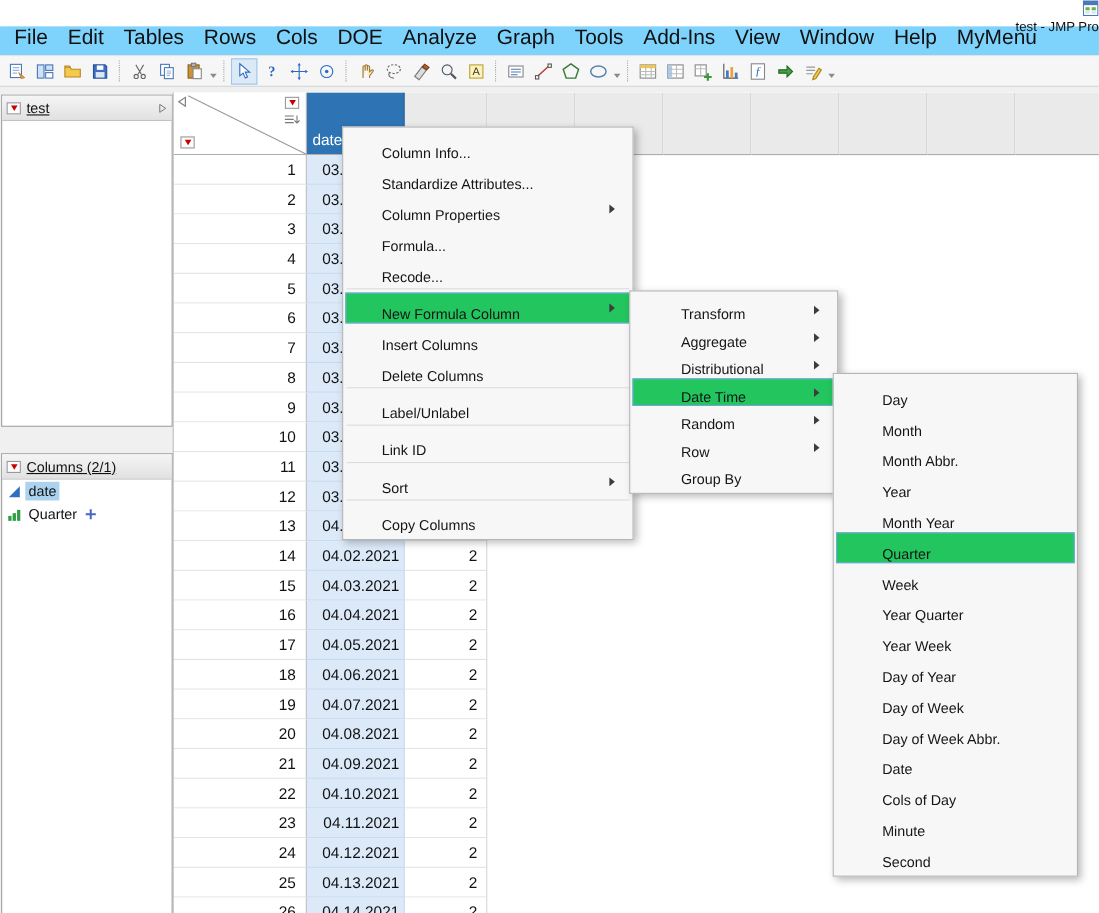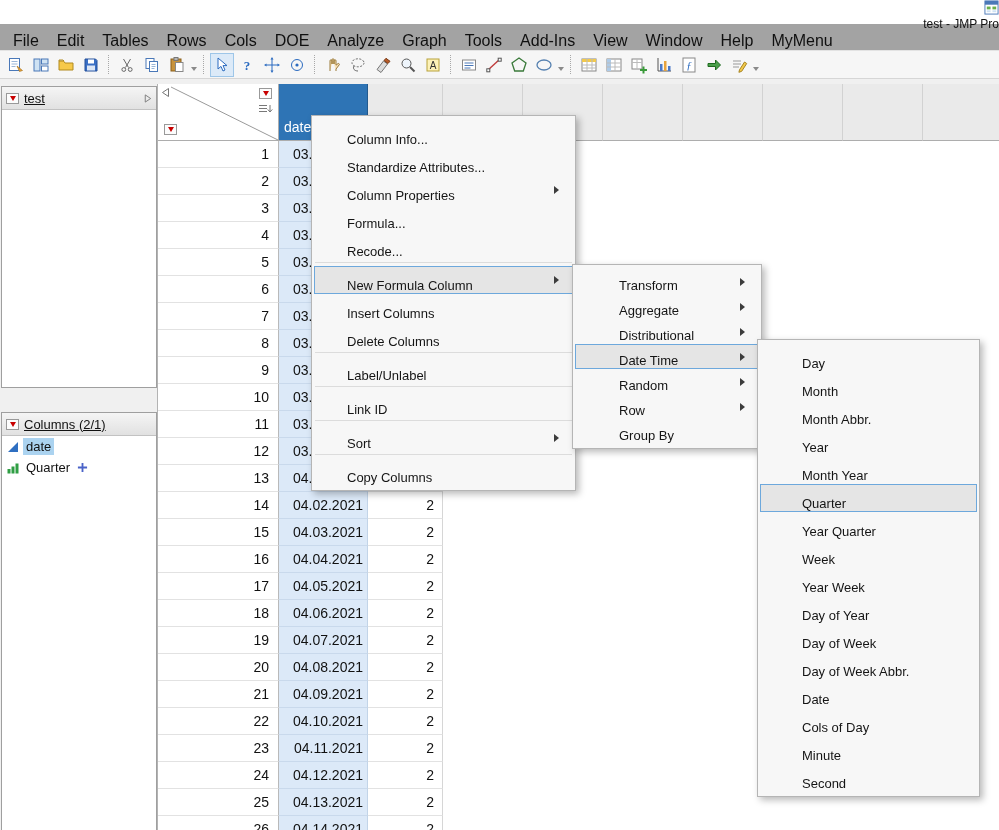--- a/index.html
+++ b/index.html
@@ -5,21 +5,21 @@
   html,body{margin:0;padding:0;}
   body{
     width:999px;height:830px;overflow:hidden;position:relative;
     background:#f0f0f0;font-family:"Liberation Sans",sans-serif;color:#111;
     -webkit-font-smoothing:antialiased;
   }
   
   .titlebar{height:24px;background:#ffffff;display:flex;align-items:flex-end;gap:2px;padding-left:5px;font-size:12px;flex-direction:column;}
   .app-icon svg{width:15px;height:15px;display:block;}
   
-  .menubar{height:26px;background:#a3a3a3;display:flex;align-items:flex-end;font-size:16px;padding-left:4px;}
+  .menubar{height:26px;background:#7dd3fc;display:flex;align-items:flex-start;font-size:19px;padding-left:4px;}
   .mb-item{display:flex;align-items:center;padding:0 9px;color:#101010;cursor:default;}
   
   .toolbar{height:27px;background:#f6f6f6;border-top:1px solid #e3e3e3;border-bottom:1px solid #d6d6d6;display:flex;align-items:center;padding:0 4px;gap:1px;}
   .tb-btn{width:24px;height:24px;display:flex;align-items:center;justify-content:center;border:1px solid transparent;box-sizing:border-box;}
   .tb-btn svg{width:18px;height:18px;display:block;}
   .tb-btn.selected{background:#dceaf8;border-color:#9ec6e8;}
   .tb-sep{width:1px;height:19px;border-left:1px dotted #a8a8a8;margin:0 4px;}
   .tb-caret{width:8px;height:24px;position:relative;}
   .tb-caret::after{content:"";position:absolute;left:1px;bottom:3px;border:3px solid transparent;border-top:4px solid #8a8a8a;}
   
@@ -61,21 +61,21 @@
   .td-q{width:75px;justify-content:flex-end;padding-right:8px;background:#fff;border-right:1px solid #d6d6d6;border-bottom:1px solid #e2e2e2;}
   
   .menu{position:absolute;background:#f7f7f7;border:1px solid #b5b5b5;box-shadow:3px 3px 7px rgba(0,0,0,.28);z-index:50;padding:4px 0;box-sizing:border-box;font-size:13px;color:#151515;}
   .menu1{left:311px;top:115px;width:265px;}
   .menu2{left:572px;top:264px;width:190px;}
   .menu3{left:757px;top:339px;width:223px;}
   .menu-item{position:relative;display:flex;align-items:flex-end;box-sizing:border-box;border:1px solid transparent;margin:0 2px;cursor:default;}
   .menu1 .menu-item{height:28px;padding-left:32px;}
   .menu2 .menu-item{height:25px;padding-left:43px;}
   .menu3 .menu-item{height:28px;padding-left:41px;}
-  .menu-item.hl{background:#e5e5e5;border-color:#6da8dc;}
+  .menu-item.hl{background:#22c55e;border-color:#6da8dc;}
   .mi-arrow{position:absolute;right:9px;top:50%;margin-top:-4px;width:0;height:0;border:4px solid transparent;border-left:5px solid #3c3c3c;}
   .menu-sep{height:1px;background:#dcdcdc;margin:2px 3px 3px 3px;}
 </style>
 </head>
 <body>
 
 <div class="titlebar">
   <span class="app-icon">
     <svg viewBox="0 0 16 16">
         <rect x="1" y="1" width="14" height="14" fill="#fff" stroke="#4a78b8"></rect>
@@ -596,26 +596,26 @@
     <div class="menu-item">
       <span>Year</span>
     </div>
     <div class="menu-item">
       <span>Month Year</span>
     </div>
     <div class="menu-item hl">
       <span>Quarter</span>
     </div>
     <div class="menu-item">
+      <span>Week</span>
+    </div>
+    <div class="menu-item">
       <span>Year Quarter</span>
     </div>
     <div class="menu-item">
-      <span>Week</span>
-    </div>
-    <div class="menu-item">
       <span>Year Week</span>
     </div>
     <div class="menu-item">
       <span>Day of Year</span>
     </div>
     <div class="menu-item">
       <span>Day of Week</span>
     </div>
     <div class="menu-item">
       <span>Day of Week Abbr.</span>

